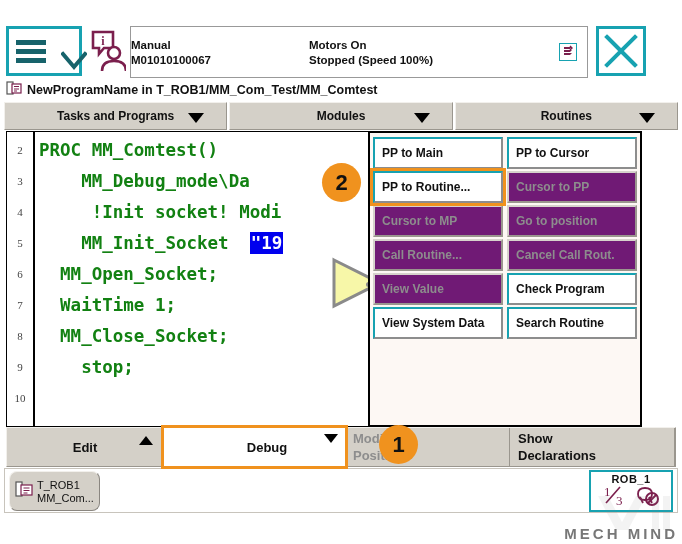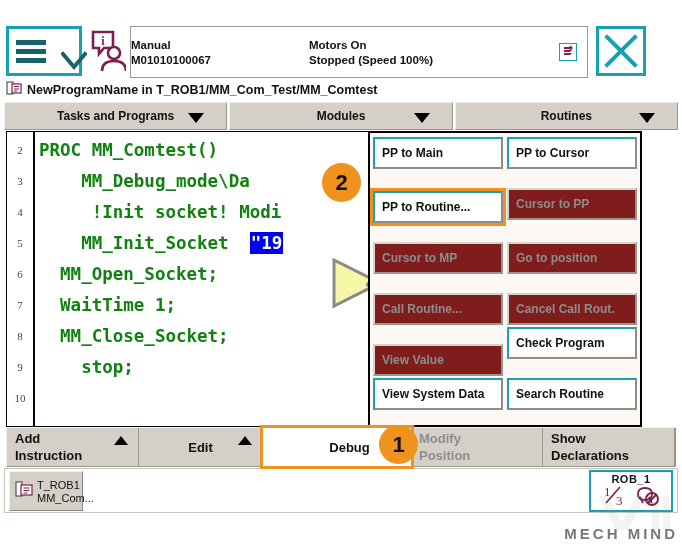--- a/index.html
+++ b/index.html
@@ -123,23 +123,23 @@
   .mbtn {
     height: 32px; display: flex; align-items: center; padding-left: 7px;
     font-size: 12px; font-weight: bold; background: #ffffff;
     border: 2px solid #17a2b1;
     border-right-color: #8d8d8d; border-bottom-color: #8d8d8d;
     color: #111111; white-space: nowrap; overflow: hidden;
   }
   .mbtn.disabled {
     border: 2px solid #d6d2cc;
     border-right-color: #9a968e; border-bottom-color: #9a968e;
-    color: #8d8d8d; background: #7f1d1d; margin-top: 17px;
-  }
-  .mbtn.selected { outline: 3px solid #f0921e; outline-offset: 0px; position: relative; z-index: 5; margin-top: 20px; }
+    color: #8d8d8d; background: #701a75;
+  }
+  .mbtn.selected { outline: 3px solid #f0921e; outline-offset: 0px; position: relative; z-index: 5; }
 
   
   .actionbar {
     position: absolute; left: 6px; top: 427px; width: 670px; height: 40px;
     background: #d4d0c8; border-top: 1px solid #f2f0ec;
     border-left: 1px solid #f2f0ec; border-right: 1px solid #9a968e;
     border-bottom: 1px solid #9a968e; display: flex;
   }
   .abtn {
     flex: 1; position: relative; display: flex; flex-direction: column;
@@ -164,24 +164,24 @@
     border-right: none;
     padding-left: 25px;
   }
 
   
   .taskbar {
     position: absolute; left: 4px; top: 468px; width: 674px; height: 45px;
     background: #ffffff; border: 1px solid #c8c4bc;
   }
   .taskitem {
-    position: absolute; left: 4px; top: 2px; width: 74px; height: 40px;
+    position: absolute; left: 4px; top: 2px; width: 91px; height: 40px;
     background: #d4d0c8; border: 1px solid #f2f0ec;
     border-right-color: #8a8680; border-bottom-color: #8a8680;
-    border-radius: 0; display: flex; align-items: center; gap: 4px; padding-left: 5px;
+    border-radius: 8px; display: flex; align-items: center; gap: 4px; padding-left: 5px;
   }
   .taskitem .tlabels { display: flex; flex-direction: column; gap: 1px; }
   .taskitem .tl { font-size: 11px; color: #111111; white-space: nowrap; }
   .robinfo {
     position: absolute; right: 4px; top: 1px; width: 84px; height: 42px;
     background: #ffffff; border: 2px solid #17a2b1;
     display: flex; flex-direction: column; align-items: center;
   }
   .robinfo .rtitle { font-size: 11px; font-weight: bold; color: #111111; margin-top: 1px; letter-spacing: .5px; }
   .robinfo .rrow { display: flex; align-items: center; gap: 6px; margin-top: -1px; }
@@ -352,25 +352,20 @@
       <div class="mbtn">
           <span>View System Data</span>
         </div>
       <div class="mbtn">
           <span>Search Routine</span>
         </div>
     </div>
   </div>
 
   <div class="actionbar">
-    <div class="abtn">
-      <span>Add</span>
-      <span>Instruction</span>
-      <span class="caret-up"></span>
-    </div>
     <div class="abtn center">
       <span>Edit</span>
       <span class="caret-up"></span>
     </div>
     <div class="abtn center active">
       <span>Debug</span>
       <span class="caret-dn"></span>
     </div>
     <div class="abtn dim">
       <span>Modify</span>

